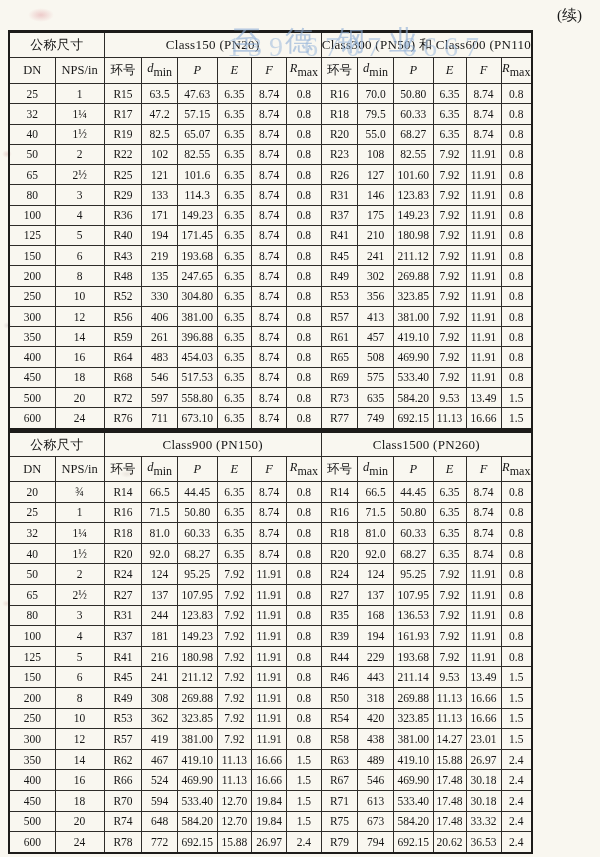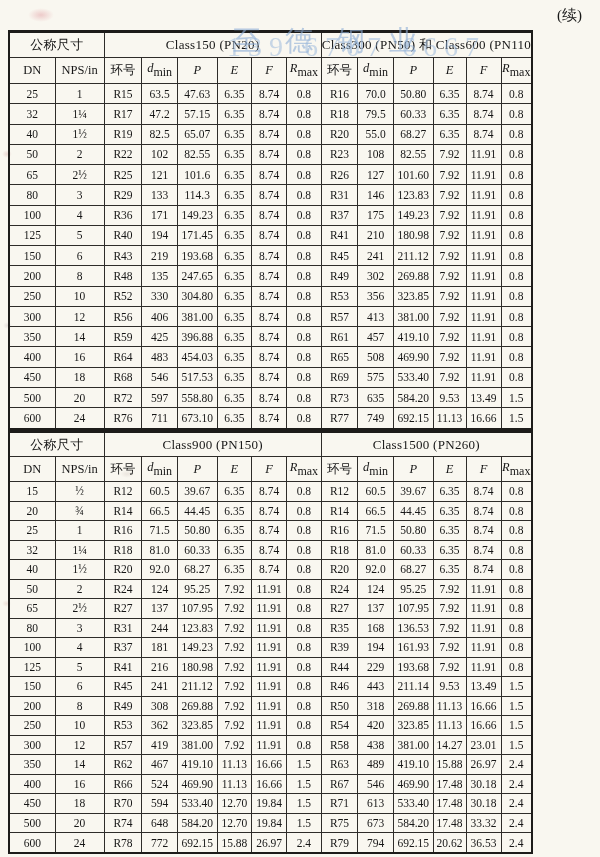--- a/index.html
+++ b/index.html
@@ -301,21 +301,21 @@
           <td>413</td>
           <td>381.00</td>
           <td>7.92</td>
           <td>11.91</td>
           <td>0.8</td>
         </tr>
         <tr>
           <td>350</td>
           <td>14</td>
           <td>R59</td>
-          <td>425</td>
+          <td>261</td>
           <td>396.88</td>
           <td>6.35</td>
           <td>8.74</td>
           <td>0.8</td>
           <td>R61</td>
           <td>457</td>
           <td>419.10</td>
           <td>7.92</td>
           <td>11.91</td>
           <td>0.8</td>
@@ -421,36 +421,20 @@
           <th class="col-h">环号</th>
           <th class="col-h"><i>d</i><sub>min</sub></th>
           <th class="col-h"><i>P</i></th>
           <th class="col-h"><i>E</i></th>
           <th class="col-h"><i>F</i></th>
           <th class="col-h"><i>R</i><sub>max</sub></th>
         </tr>
       </thead>
       <tbody>
         <tr>
-          <td>15</td>
-          <td>½</td>
-          <td>R12</td>
-          <td>60.5</td>
-          <td>39.67</td>
-          <td>6.35</td>
-          <td>8.74</td>
-          <td>0.8</td>
-          <td>R12</td>
-          <td>60.5</td>
-          <td>39.67</td>
-          <td>6.35</td>
-          <td>8.74</td>
-          <td>0.8</td>
-        </tr>
-        <tr>
           <td>20</td>
           <td>¾</td>
           <td>R14</td>
           <td>66.5</td>
           <td>44.45</td>
           <td>6.35</td>
           <td>8.74</td>
           <td>0.8</td>
           <td>R14</td>
           <td>66.5</td>

